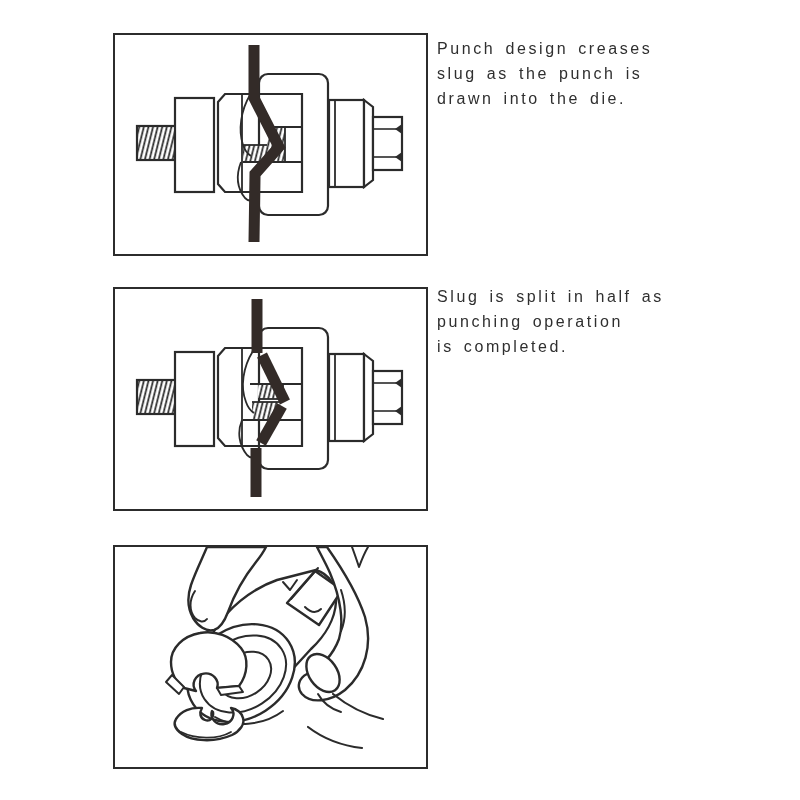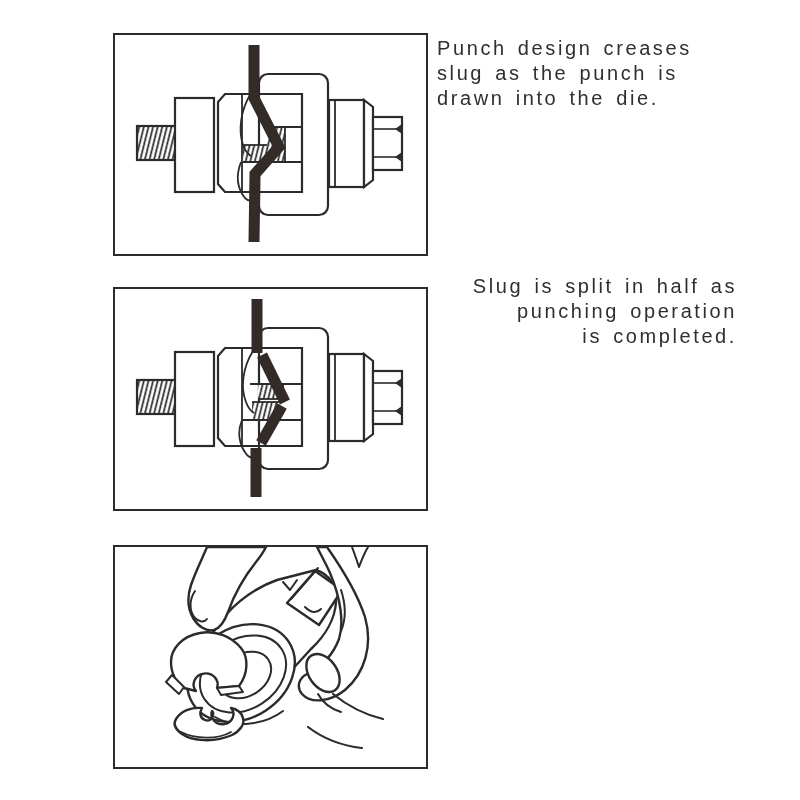--- a/index.html
+++ b/index.html
@@ -5,22 +5,22 @@
   html,body{margin:0;padding:0;background:#ffffff;}
   body{width:800px;height:800px;position:relative;font-family:"Liberation Sans",sans-serif;}
   .sheet{position:absolute;inset:0;background:#fff;}
   .panel{position:absolute;left:113px;width:311px;height:219px;border:2px solid #2c2c2c;background:#fff;box-sizing:content-box;}
   .panel svg{display:block;width:311px;height:219px;}
   .p1{top:33px;}
   .p2{top:287px;height:220px;}
   .p2 svg{height:220px;}
   .p3{top:545px;height:220px;}
   .p3 svg{height:220px;}
-  .caption{position:absolute;left:437px;width:300px;font-size:20px;line-height:25px;letter-spacing:2.6px;word-spacing:3px;color:#2f2f2f;white-space:pre-line;}
-  .c1{top:36px;} .c2{top:274px;text-align:right;} .c3{top:548px;}
+  .caption{position:absolute;left:437px;width:300px;font-size:16px;line-height:25px;letter-spacing:2.6px;word-spacing:3px;color:#2f2f2f;white-space:pre-line;}
+  .c1{top:36px;} .c2{top:284px;} .c3{top:548px;}
 </style>
 </head>
 <body>
 
 <div class="sheet">
 
   <svg width="0" height="0" style="position:absolute" aria-hidden="true">
     <defs>
       <pattern id="hatch" width="4.6" height="10" patternUnits="userSpaceOnUse" patternTransform="skewX(-14)">
         <rect width="4.6" height="10" fill="#ffffff"></rect>

